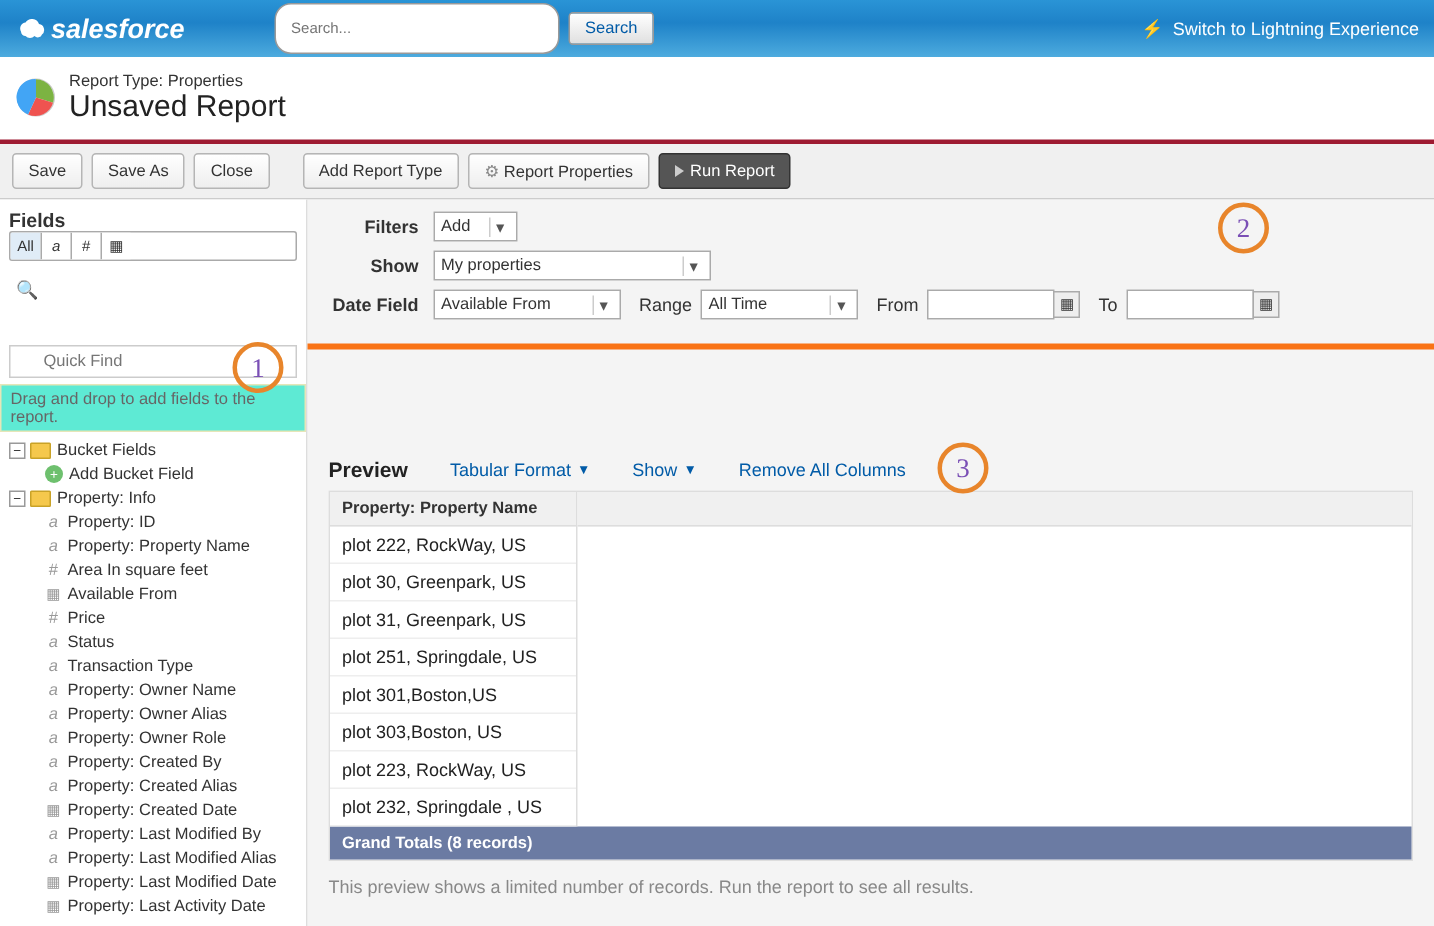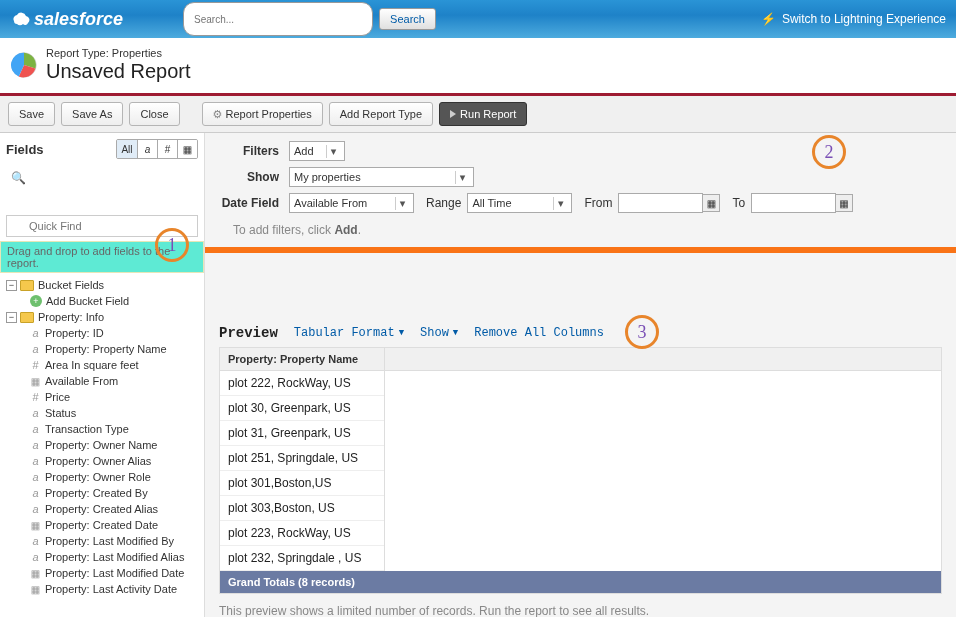--- a/index.html
+++ b/index.html
@@ -24,21 +24,21 @@
 
 .toolbar { background: #f0f0f0; border-bottom: 1px solid #ccc; padding: 6px 8px; display: flex; align-items: center; gap: 6px; }
 .btn { height: 24px; padding: 0 10px; background: linear-gradient(#fff, #eee); border: 1px solid #b5b5b5; border-radius: 3px; font-size: 11px; cursor: pointer; color:#333;}
 .btn.dark { background: #555; color: #fff; border-color: #333; display:flex; align-items:center; gap:4px;}
 .toolbar .sep { width: 10px; }
 .btn .play { width:0; height:0; border-left:6px solid #ccc; border-top:4px solid transparent; border-bottom:4px solid transparent; display:inline-block;}
 
 
 .main { display: flex; }
 .sidebar { width: 205px; border-right: 1px solid #ddd; background:#fff; }
-.side-head { display: flex; align-items: center; padding: 6px 6px 4px 6px; }
+.side-head { display: flex; padding: 6px 6px 4px 6px; flex-direction: column; }
 .side-head b { font-size: 13px; flex:1;}
 .pillbox { display: flex; border: 1px solid #aaa; border-radius: 2px; overflow: hidden; }
 .pill { width: 20px; height: 18px; display: flex; align-items: center; justify-content: center; font-size: 10px; border-left: 1px solid #aaa; background:#fff; cursor:pointer;}
 .pill:first-child { border-left:none; }
 .pill.active { background: #e0ecf7; }
 .quickfind { margin: 4px 6px; position: relative; }
 .quickfind input { width: 100%; height: 22px; border: 1px solid #ccc; padding: 0 6px 0 22px; font-size: 11px; color:#888;margin-top:48px;}
 .quickfind .mag { position:absolute; left:5px; top:4px; color:#888; font-size:12px;}
 .hint { background: #5eead4; border: 1px solid #e6e6b8; padding: 3px 6px; font-size: 11px; color: #666; margin: 4px 0 0 0;}
 .tree { padding: 4px 4px 10px 4px; }
@@ -47,36 +47,36 @@
 .tree-item .folder { width:14px; height:11px; background:#f5c84c; border:1px solid #c9a227; margin-right:4px; border-radius:1px;}
 .tree-item .add-icon { width:12px; height:12px; border-radius:50%; background:#6ec06e; margin-right:4px; display:flex; align-items:center; justify-content:center; color:#fff; font-size:9px;}
 .tree-children { padding-left: 26px; }
 .tree-children .tree-item { padding: 2px 0; }
 .ftype { width:11px; display:inline-block; color:#999; font-style:italic; margin-right:4px; font-size:11px; text-align:center;}
 .ftype.hash { font-style:normal;}
 .ftype.date { font-style:normal; font-size:10px;}
 
 
 .pane { flex: 1; background: #f4f4f4; padding-bottom:10px;}
-.filters { padding: 8px 10px 10px 14px; border-bottom:6px solid #f97316; position:relative;}
+.filters { padding: 8px 10px 10px 14px; border-bottom:4px solid #f97316; position:relative;}
 .filter-row { display: flex; align-items: center; margin-bottom: 6px; font-size:12px;}
 .filter-row .lbl { width: 70px; text-align: right; padding-right: 10px; font-weight: bold; color:#333;}
 .sel, .inp { border: 1px solid #aaa; background: #fff; height: 20px; font-size: 11px; padding: 0 4px; }
 .sel { display:flex; align-items:center; justify-content:space-between; cursor:pointer;}
 .sel .arr { width:14px; text-align:center; color:#555; border-left:1px solid #ccc; margin-left:4px;}
 .addfilters { color:#888; font-size:12px; padding: 4px 0 0 14px;}
 .addfilters b { color:#666;}
 .date-icon { width:18px; height:18px; border:1px solid #aaa; background:#eee; display:flex; align-items:center; justify-content:center; font-size:10px; margin-left:-1px; cursor:pointer;}
 
 
 .anno { position: absolute; width: 34px; height: 34px; border: 3px solid #e8852b; border-radius: 50%; display: flex; align-items: center; justify-content: center; color: #7a4fb5; font-size: 18px; font-family: serif; background: rgba(255,255,255,0); z-index:10;}
 
 
 .preview-wrap { position:relative; }
-.preview-head { padding: 12px 14px 6px 14px; display:flex; align-items:center; gap:16px; font-size:12px;font-family:Liberation Mono, monospace;}
+.preview-head { padding: 12px 14px 6px 14px; display:flex; align-items:center; gap:28px; font-size:12px;}
 .preview-head b { font-size:14px; color:#222;}
 .preview-head .link { color:#015ba7; cursor:pointer; display:flex; align-items:center; gap:4px;}
 .preview-head .link .caret { font-size:9px;}
 .table { margin: 0 14px; border:1px solid #ddd; background:#fff;}
 .th { background:#f0f0f0; border-bottom:1px solid #ddd; padding:5px 8px; font-weight:bold; font-size:11px;}
 .td { padding:5px 8px; border-bottom:1px solid #eee; font-size:12px; color:#222;}
 .totals { background:#6b7ba3; color:#fff; padding:5px 8px; font-size:11px; font-weight:bold;}
 .preview-note { padding:10px 14px; color:#888; font-size:12px;}
 .colwrap { display:flex;}
 .colwrap .col1 { width: 165px; border-right:1px solid #ddd;}
@@ -113,25 +113,25 @@
     <small>Report Type: Properties</small>
     <h1>Unsaved Report</h1>
   </div>
 </div>
 
 <div class="toolbar">
   <button class="btn">Save</button>
   <button class="btn">Save As</button>
   <button class="btn">Close</button>
   <div class="sep"></div>
+  <button class="btn">Add Report Type</button>
   <button class="btn">
     <span style="color:#888;">⚙</span>
     <span>Report Properties</span>
   </button>
-  <button class="btn">Add Report Type</button>
   <button class="btn dark">
     <span class="play"></span>
     <span>Run Report</span>
   </button>
 </div>
 
 <div class="main">
 
   <div class="sidebar" style="position:relative;">
     <div class="side-head">
@@ -269,23 +269,20 @@
         <div class="sel" style="width:105px;">
           <span>All Time</span>
             <span class="arr">▾</span>
         </div>
         <span style="margin:0 6px 0 12px;">From</span>
         <input class="inp" style="width: 85px;">
         <div class="date-icon">▦</div>
         <span style="margin:0 6px 0 12px;">To</span>
         <input class="inp" style="width: 85px;">
         <div class="date-icon">▦</div>
-      </div>
-      <div class="addfilters">
-        <span>To add filters, click </span><b>Add</b><span>.</span>
       </div>
       <div class="anno" style="right:110px; top:2px;">2</div>
     </div>
 
     <div style="height:60px;"></div>
 
     <div class="preview-wrap">
       <div class="preview-head">
         <b>Preview</b>
         <span class="link">

